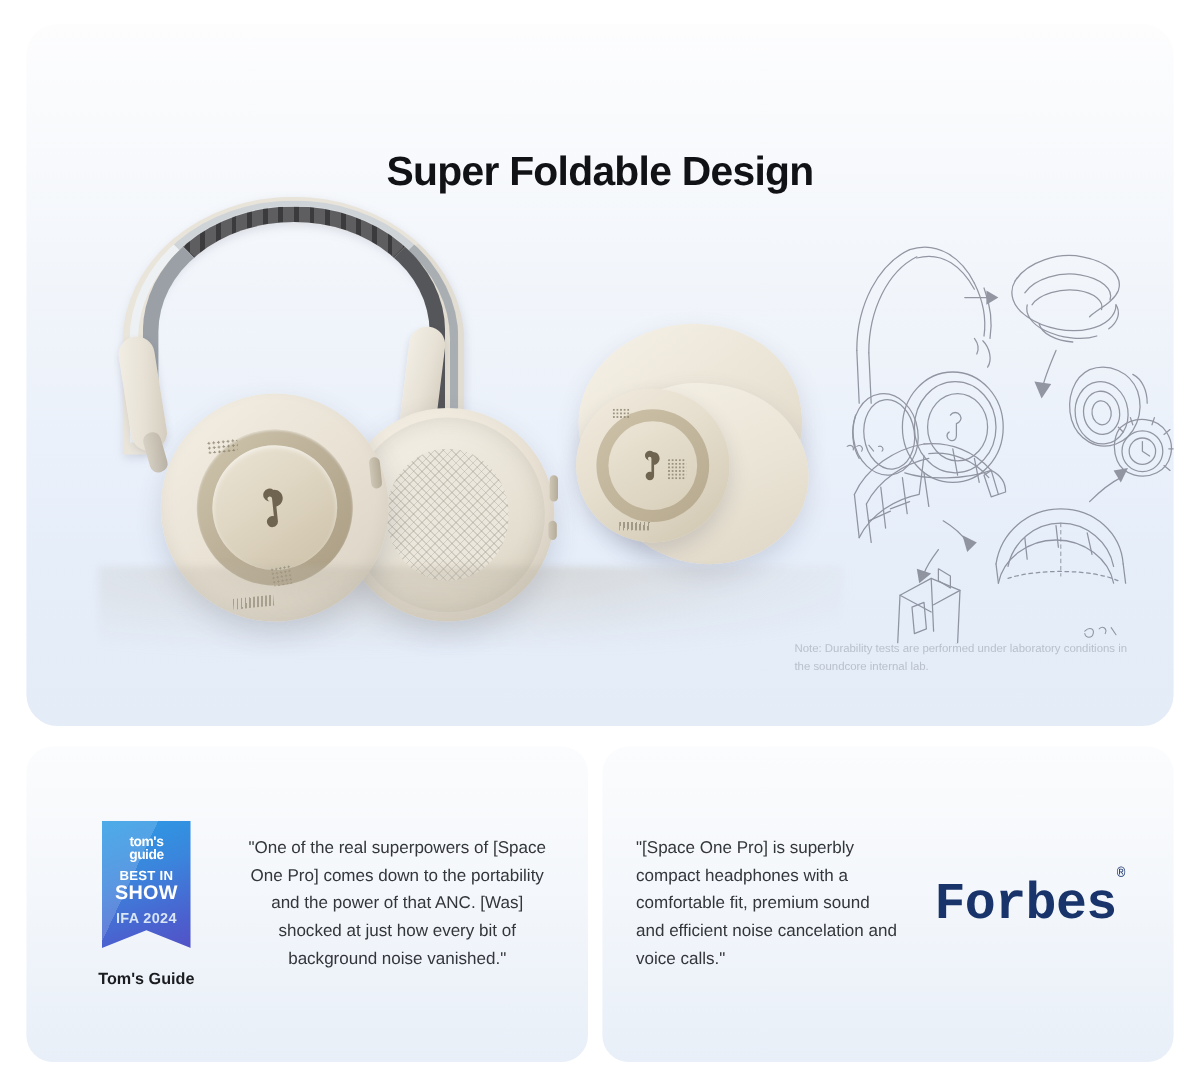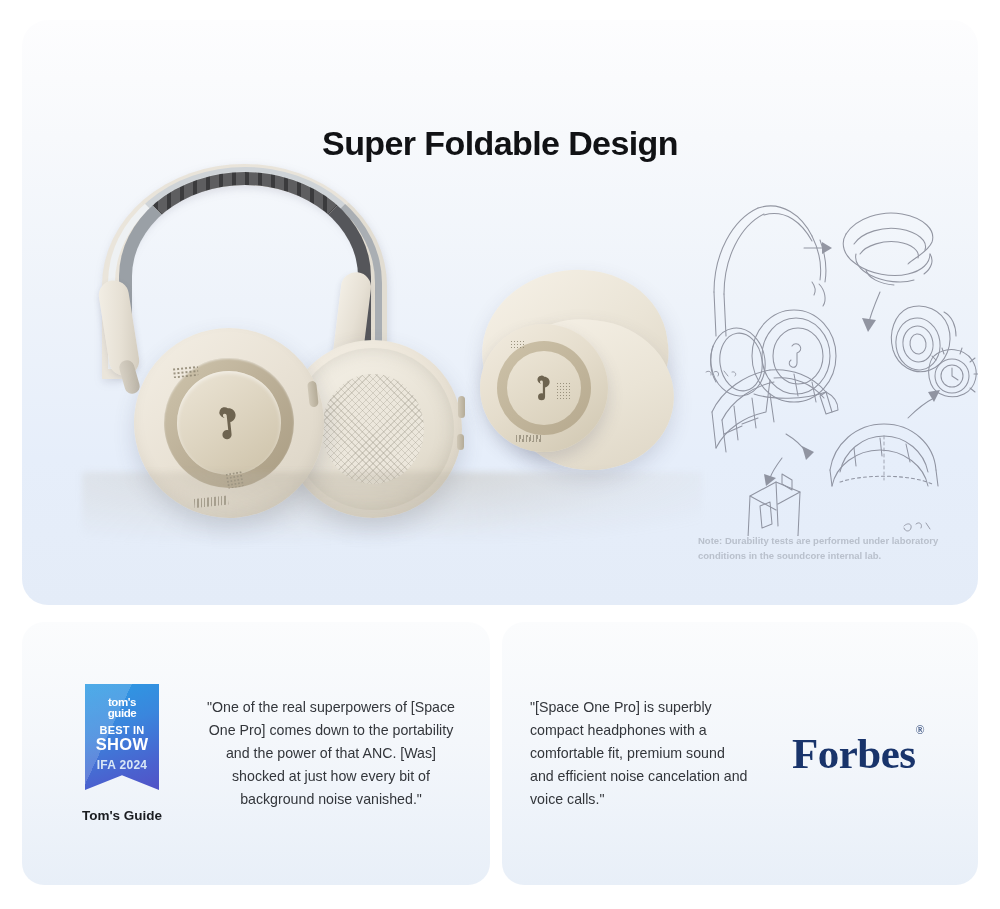--- a/index.html
+++ b/index.html
@@ -163,24 +163,23 @@
     position: absolute; left: 60px; top: 452px; width: 620px; height: 86px;
     background: radial-gradient(ellipse at 28% 0%, rgba(185,178,163,.30) 0%, rgba(185,178,163,0) 62%),
                 radial-gradient(ellipse at 62% 0%, rgba(185,178,163,.24) 0%, rgba(185,178,163,0) 60%);
     filter: blur(3px);
   }
 
   
   .sketch { position: absolute; left: 672px; top: 176px; width: 288px; height: 340px; }
   .sketch svg { width: 100%; height: 100%; }
   .sketch-note {
-    position: absolute; left: 676px; top: 514px; width: 280px;
+    position: absolute; left: 640px; top: 514px; width: 280px;
     font-size: 9.5px; line-height: 1.55; color: #b9c0cc;
     font-family: "Liberation Sans", sans-serif;
-    font-weight: bold;
   }
 
   
   .quote-card {
     position: absolute; top: 622px; height: 263px;
     border-radius: 22px;
     background: linear-gradient(180deg,#fbfcfd 0%,#f4f7fb 45%,#e8eff8 100%);
     display: flex; align-items: center;
   }
   .qc-left  { left: 22px;  width: 468px; padding: 0 26px 0 24px; }
@@ -222,21 +221,21 @@
   }
 
   .quote-text {
     flex: 1; font-size: 14.2px; line-height: 1.62; color: #33363b;
     text-align: center;
   }
   .quote-text.left-al { text-align: left; padding-right: 8px; }
 
   .forbes-block { width: 200px; flex: 0 0 200px; text-align: center; }
   .forbes-logo {
-    font-family: Liberation Serif, serif;
+    font-family: Liberation Mono, monospace;
     font-size: 43px; font-weight: 700; color: #19346b;
     letter-spacing: -0.5px; position: relative; display: inline-block;
   }
   .forbes-logo sup { font-size: 12px; top: -1.55em; position: relative; font-weight: 400; }
 </style>
 </head>
 <body>
 
 <div class="page">
 

